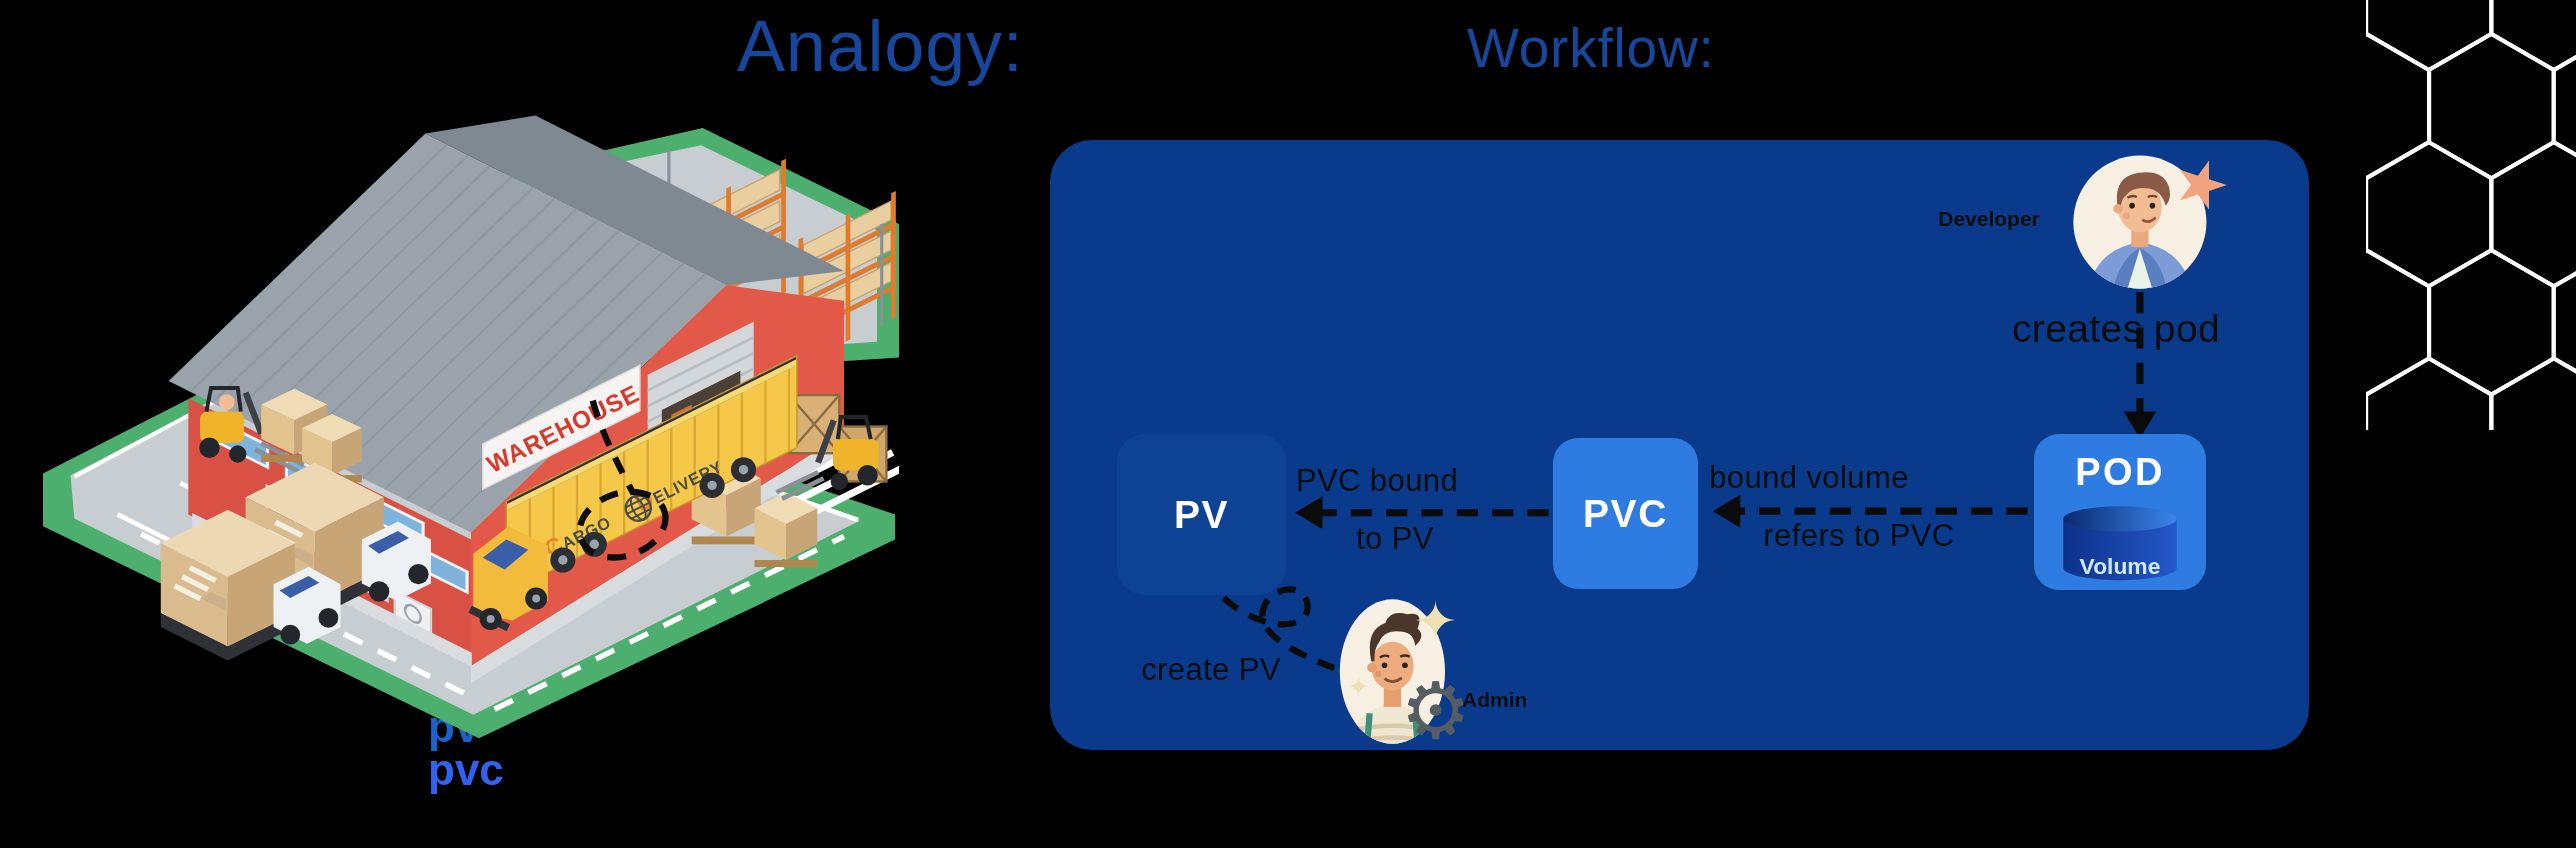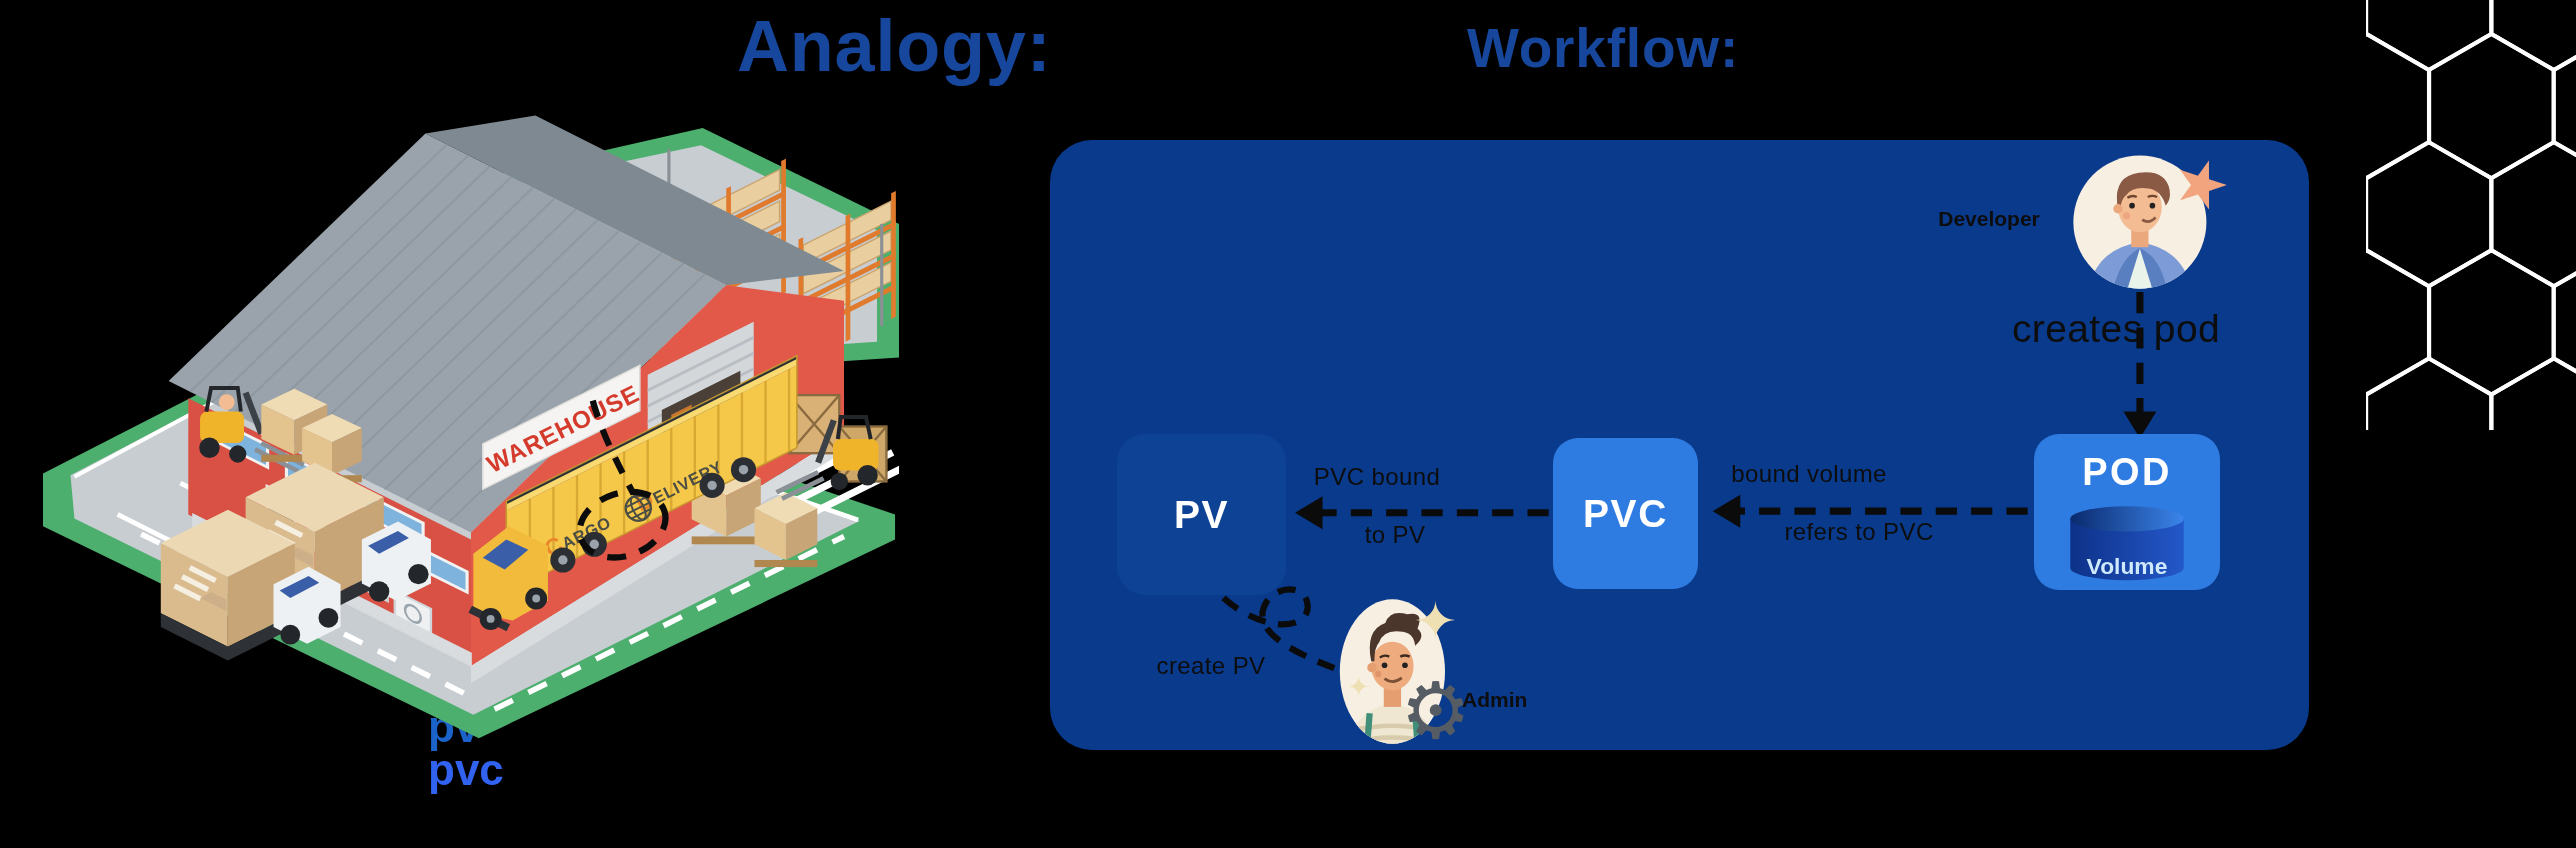--- a/index.html
+++ b/index.html
@@ -1,39 +1,39 @@
 <!DOCTYPE html>
 <html style="--c-heading: #17479c; --c-panel: #093a8c; --c-node: #2e7ce1; --c-pvbox: #0e4295; --c-ink: #0d0d0d; --c-pvlabel: #1b62c9; --c-pvclabel: #3162f0; --c-roof: #9aa3ab; --c-roofdark: #7e8992; --c-wall: #e2594a; --c-wallshade: #d85144; --c-green: #4daf6e; --c-road: #c8cdd2; --c-truck: #f6c84a; --c-cab: #f3bb3c; --c-cream: #f7efe2; --c-star: #f2a47f; --c-sparkle: #efe0b4; --c-gear: #565c63; --c-signtext: #d43b2c; --c-cardboard: #d9bb8e; --c-forklift: #f0b42b; --c-cyl_l: #0a2a6e; --c-cyl_r: #3b85ea; --c-volumetext: #cfe9fc;font-size:12.6px"><head>
 <meta charset="utf-8">
 <style>
   html,body{margin:0;padding:0;background:#000;}
   body{position:relative;width:2576px;height:848px;overflow:hidden;
        font-family:"Liberation Sans",sans-serif;}
   .abs{position:absolute;}
-  .heading{font-weight:bold;color:var(--c-heading);letter-spacing:0.8px;}
+  .heading{font-weight:normal;color:var(--c-heading);letter-spacing:0.8px;}
   #heading-analogy{left:737px;top:4.7px;font-size:72px;}
   #heading-workflow{left:1467px;top:15.7px;font-size:55px;}
   #pv-label{left:428px;top:702px;font-size:44px;font-weight:bold;color:var(--c-pvlabel);}
   #pvc-label{left:428px;top:745px;font-size:44px;font-weight:bold;color:var(--c-pvclabel);}
   #workflow-panel{left:1050px;top:140px;width:1259px;height:610px;border-radius:42px;
                   background:var(--c-panel);}
-  .wf-text{color:var(--c-ink);font-size:24px;letter-spacing:0.4px;white-space:nowrap;}
+  .wf-text{color:var(--c-ink);font-size:31px;letter-spacing:0.4px;white-space:nowrap;}
   .wf-text.center{transform:translateX(-50%);}
   .wf-bold{color:var(--c-ink);font-weight:bold;font-size:21px;white-space:nowrap;}
   #developer-label{left:1989px;top:207px;transform:translateX(-50%);}
   #creates-pod-label{left:2116px;top:307px;font-size:39px;}
   #pods-volume-1{left:1809px;top:460px;}
   #pods-volume-2{left:1811px;top:518px;margin-left:48px;}
   #pvc-bound-1{left:1377px;top:463px;}
   #pvc-bound-2{left:1395px;top:521px;}
   #create-pv-label{left:1211px;top:652px;}
   #admin-label{left:1462px;top:688px;}
   .node{border-radius:25px;background:var(--c-node);color:#fff;font-weight:bold;
         text-align:center;}
-  #pod-node{left:2034px;top:434px;width:186px;height:156px;}
+  #pod-node{left:2034px;top:434px;width:172px;height:156px;}
   #pod-node .node-title{margin-top:17.3px;font-size:38px;letter-spacing:2.4px;}
   #pvc-node{left:1553px;top:438px;width:145px;height:151px;line-height:151px;
             font-size:39px;letter-spacing:1.6px;}
   #pv-node{left:1117px;top:434px;width:169px;height:161px;line-height:161px;
            font-size:39px;letter-spacing:1.6px;background:var(--c-pvbox);border-radius:28px;}
   #volume-svg{left:50%;bottom:4.7px;transform:translateX(-50%);}
   svg text{font-family:"Liberation Sans",sans-serif;}
   #hex-wrap{right:0;top:0;width:210px;height:430px;overflow:hidden;}
 </style>
 </head>

